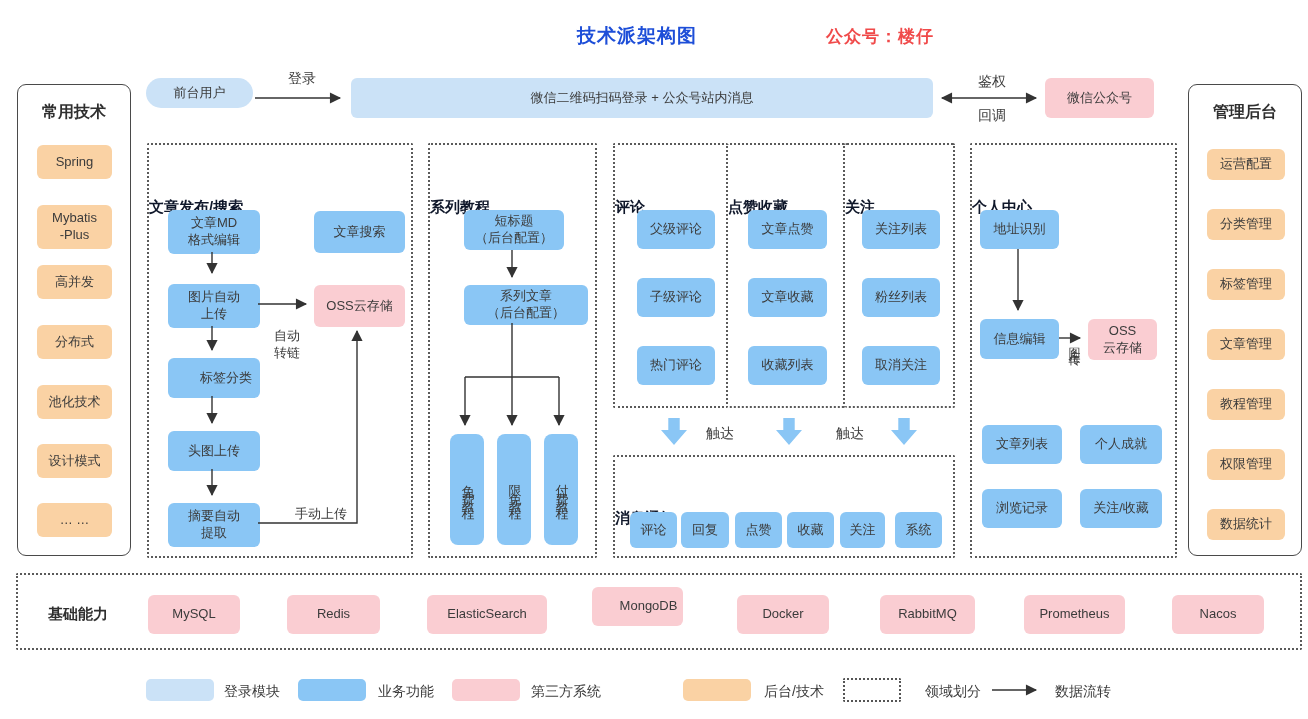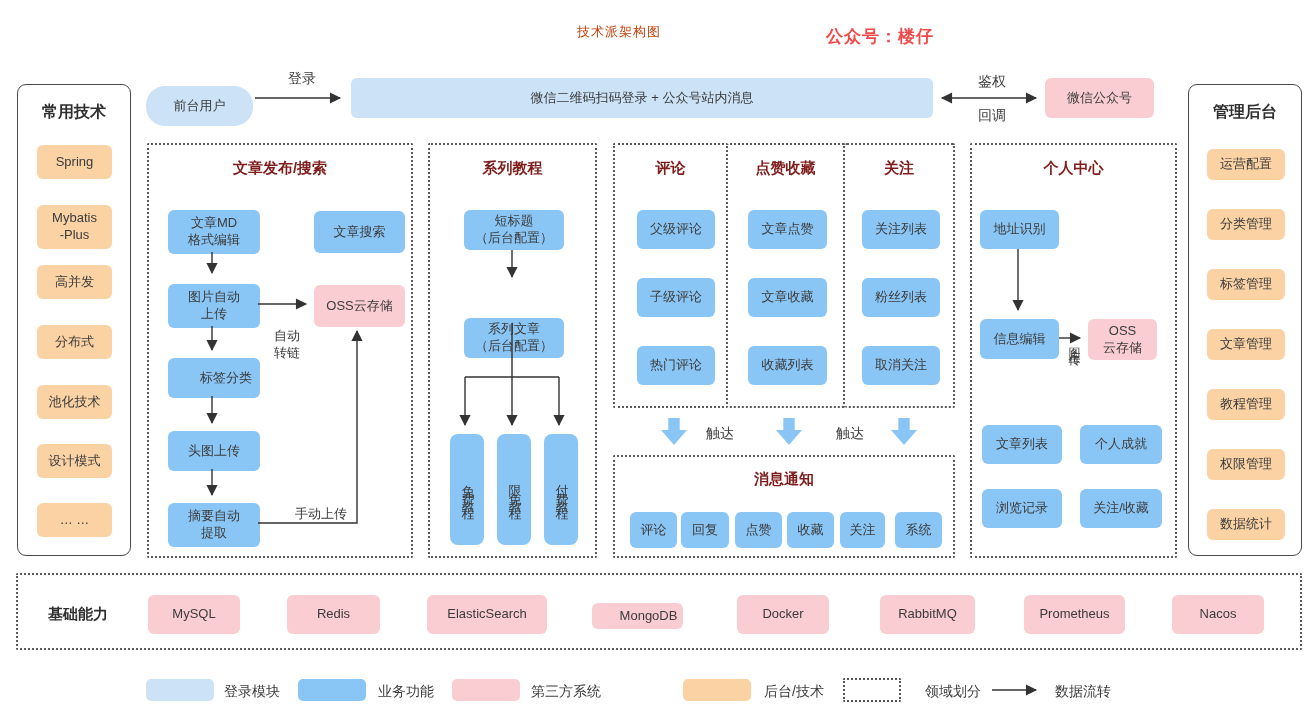--- a/index.html
+++ b/index.html
@@ -49,24 +49,25 @@
   .dotted {
     position: absolute;
     border: 2px dotted #5a5a5a;
     border-radius: 2px;
     background: transparent;
   }
   .no-left { border-left: none; }
   .sec-title {
     position: absolute;
     width: 100%;
-    text-align: center;
+    text-align: left;
     font-weight: bold;
     font-size: 15px;
-    color: #7f1d1d;
+    color: #0f172a;
+    margin-top: 39px;
   }
   .lbl {
     position: absolute;
     font-size: 13px;
     color: #3b3b3b;
     text-align: center;
     white-space: pre-line;
     line-height: 1.3;
   }
   .vert {
@@ -95,42 +96,42 @@
   }
   #arrow-layer {
     position: absolute;
     left: 0; top: 0;
     width: 1308px;
     height: 719px;
     pointer-events: none;
   }
   .main-title {
     position: absolute;
-    font-size: 13px;
-    font-weight: normal;
-    color: #c2410c;
+    font-size: 19px;
+    font-weight: bold;
+    color: #1d4ed8;
     letter-spacing: 1px;
   }
   .red-title {
     position: absolute;
     font-size: 17px;
     font-weight: bold;
     color: #F04A4A;
     letter-spacing: 1px;
   }
 </style>
 </head>
 <body>
 
 <div id="canvas">
 
   <div class="main-title" style="left:577px;top:23px;">技术派架构图</div>
   <div class="red-title" style="left:826px;top:25px;">公众号：楼仔</div>
 
-  <div class="box lb" style="left:146px;top:86px;width:107px;height:40px;border-radius:19px;">前台用户</div>
+  <div class="box lb" style="left:146px;top:78px;width:107px;height:30px;border-radius:19px;">前台用户</div>
   <div class="lbl" style="left:285px;top:69px;width:34px;font-size:14px;">登录</div>
   <div class="box lb" style="left:351px;top:78px;width:582px;height:40px;">微信二维码扫码登录 + 公众号站内消息</div>
   <div class="lbl" style="left:974px;top:72px;width:36px;font-size:14px;">鉴权</div>
   <div class="lbl" style="left:974px;top:106px;width:36px;font-size:14px;">回调</div>
   <div class="box pk" style="left:1045px;top:78px;width:109px;height:40px;">微信公众号</div>
 
   <div class="panel" style="left:17px;top:84px;width:114px;height:472px;">
     <div class="panel-title" style="top:17px;">常用技术</div>
     <div class="box or" style="left:19px;top:60px;width:75px;height:34px;">Spring</div>
     <div class="box or" style="left:19px;top:120px;width:75px;height:44px;">Mybatis
@@ -167,21 +168,21 @@
     <div class="box bl" style="left:19px;top:286px;width:92px;height:40px;">头图上传</div>
     <div class="box bl" style="left:19px;top:358px;width:92px;height:44px;">摘要自动
 提取</div>
     <div class="lbl" style="left:134px;top:361px;width:76px;">手动上传</div>
   </div>
 
   <div class="dotted" style="left:428px;top:143px;width:169px;height:415px;">
     <div class="sec-title" style="top:14px;">系列教程</div>
     <div class="box bl" style="left:34px;top:65px;width:100px;height:40px;">短标题
 （后台配置）</div>
-    <div class="box bl" style="left:34px;top:140px;width:100px;height:40px;margin-top:33px;">系列文章
+    <div class="box bl" style="left:34px;top:140px;width:124px;height:40px;">系列文章
 （后台配置）</div>
     <div class="box bl vert" style="left:20px;top:289px;width:34px;height:111px;border-radius:8px;">免费教程</div>
     <div class="box bl vert" style="left:67px;top:289px;width:34px;height:111px;border-radius:8px;">限免教程</div>
     <div class="box bl vert" style="left:114px;top:289px;width:34px;height:111px;border-radius:8px;">付费教程</div>
   </div>
 
   <div class="dotted" style="left:613px;top:143px;width:115px;height:265px;">
     <div class="sec-title" style="top:14px;">评论</div>
     <div class="box bl" style="left:22px;top:65px;width:78px;height:39px;">父级评论</div>
     <div class="box bl" style="left:22px;top:133px;width:78px;height:39px;">子级评论</div>
@@ -227,21 +228,21 @@
     <div class="box bl" style="left:108px;top:280px;width:82px;height:39px;">个人成就</div>
     <div class="box bl" style="left:10px;top:344px;width:80px;height:39px;">浏览记录</div>
     <div class="box bl" style="left:108px;top:344px;width:82px;height:39px;">关注/收藏</div>
   </div>
 
   <div class="dotted" style="left:16px;top:573px;width:1286px;height:77px;">
     <div class="lbl" style="left:20px;top:0;width:80px;height:77px;display:flex;align-items:center;justify-content:center;font-weight:bold;font-size:15px;color:#2f2f2f;">基础能力</div>
     <div class="box pk" style="left:130px;top:20px;width:92px;height:39px;">MySQL</div>
     <div class="box pk" style="left:269px;top:20px;width:93px;height:39px;">Redis</div>
     <div class="box pk" style="left:409px;top:20px;width:120px;height:39px;">ElasticSearch</div>
-    <div class="box pk" style="left:574px;top:28px;width:91px;height:26px;padding-left:22px;">MongoDB</div>
+    <div class="box pk" style="left:574px;top:12px;width:91px;height:39px;padding-left:22px;">MongoDB</div>
     <div class="box pk" style="left:719px;top:20px;width:92px;height:39px;">Docker</div>
     <div class="box pk" style="left:862px;top:20px;width:95px;height:39px;">RabbitMQ</div>
     <div class="box pk" style="left:1006px;top:20px;width:101px;height:39px;">Prometheus</div>
     <div class="box pk" style="left:1154px;top:20px;width:92px;height:39px;">Nacos</div>
   </div>
 
   <div class="swatch lb" style="left:146px;top:679px;"></div>
   <div class="lbl" style="left:221px;top:682px;width:62px;font-size:14px;">登录模块</div>
   <div class="swatch bl" style="left:298px;top:679px;"></div>
   <div class="lbl" style="left:375px;top:682px;width:62px;font-size:14px;">业务功能</div>

